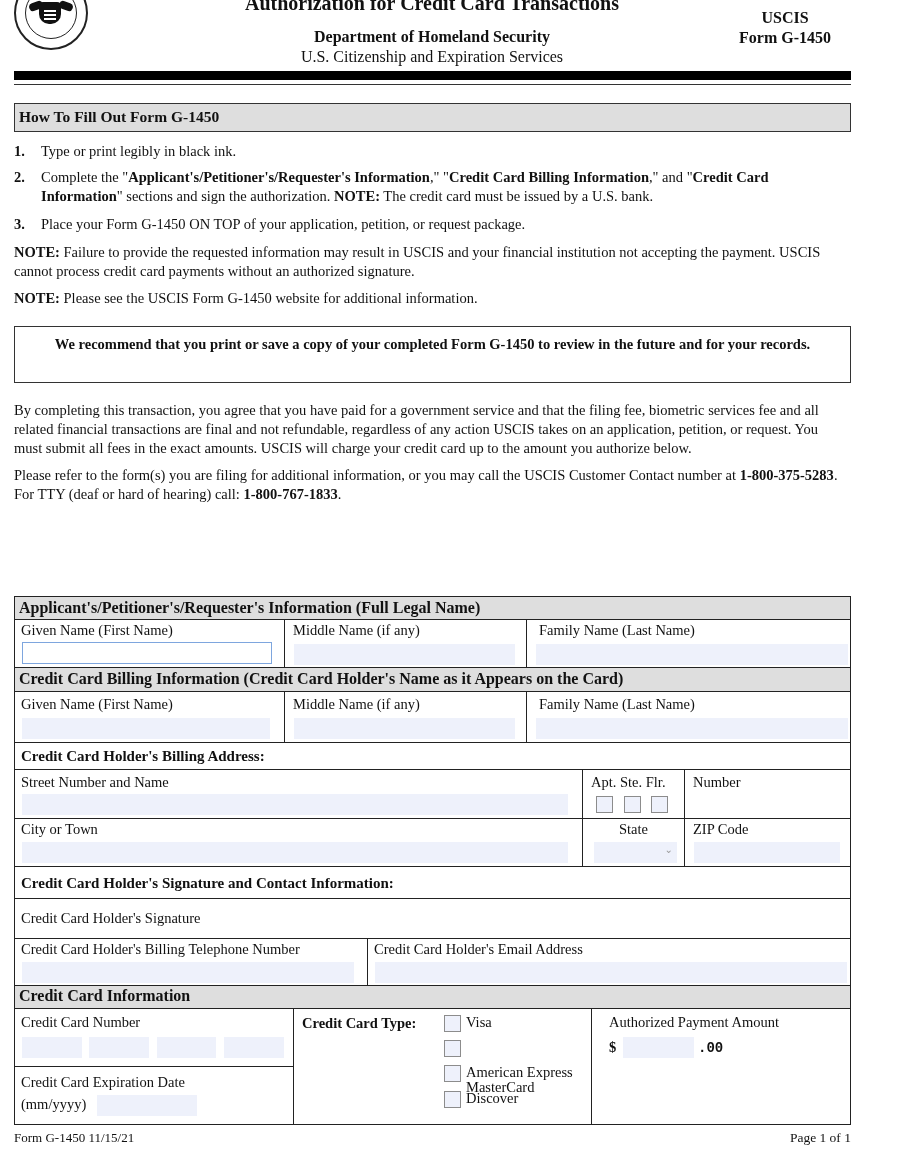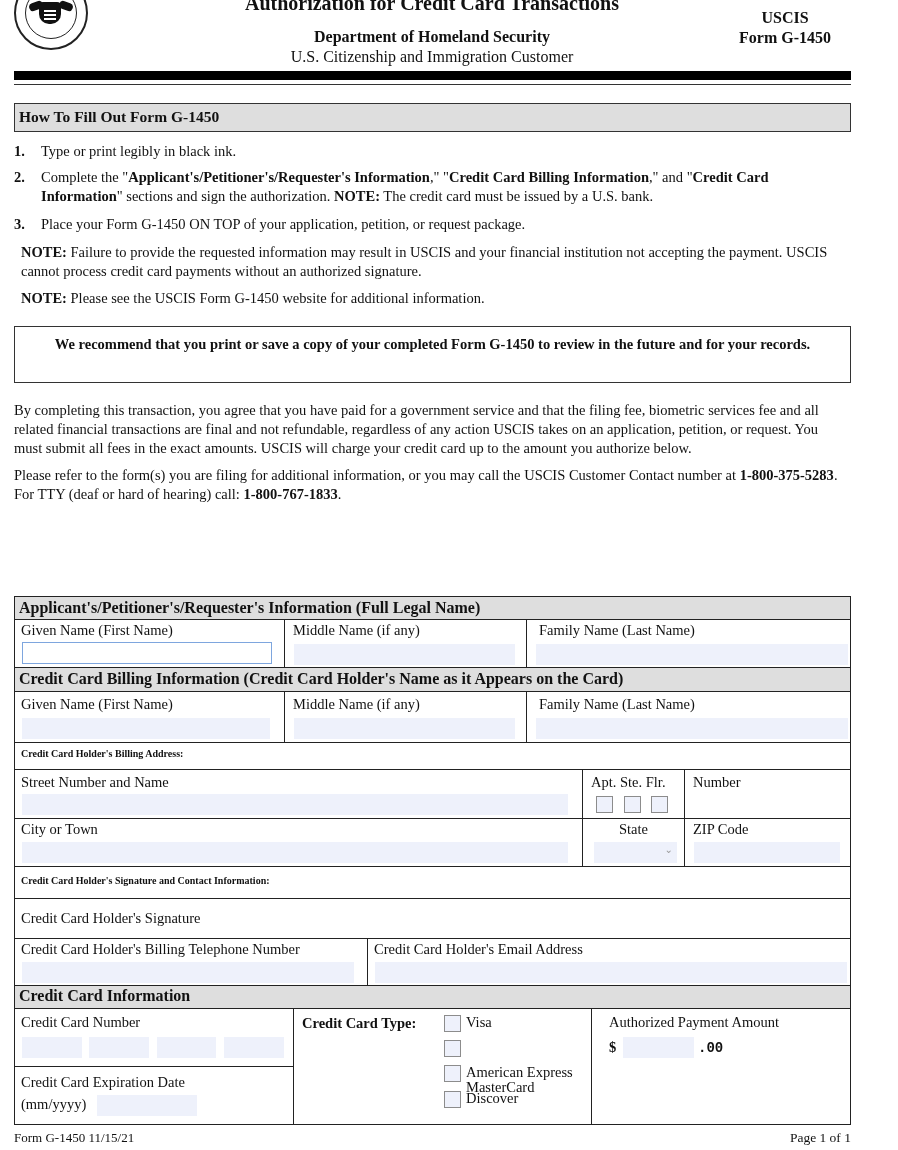--- a/index.html
+++ b/index.html
@@ -23,33 +23,33 @@
 
     .rule-thick { left: 14px; top: 71px; width: 837px; height: 9px; background: #000; }
     .rule-thin { left: 14px; top: 84px; width: 837px; height: 1px; background: #333; }
 
     
     .howto-hdr { left: 14px; top: 103px; width: 837px; height: 29px; background: #dedede; border: 1px solid #333; font-weight: bold; font-size: 15.5px; padding: 4px 0 0 4px; }
 
     .list-item { left: 14px; width: 830px; font-size: 14.5px; line-height: 19px; }
     .list-num { position: absolute; left: 0; top: 0; font-weight: bold; }
     .list-text { position: absolute; left: 27px; top: 0; width: 800px; }
-    .note-line { left: 14px; width: 830px; font-size: 14.5px; line-height: 19px; margin-left: 7px; }
+    .note-line { left: 14px; width: 830px; font-size: 14.5px; line-height: 19px; }
     b { font-weight: bold; }
 
     .recommend { left: 14px; top: 326px; width: 837px; height: 57px; border: 1px solid #333; text-align: center; font-weight: bold; font-size: 14.5px; line-height: 19px; padding: 8px 30px 0 30px; }
 
     .para { left: 14px; width: 835px; font-size: 14.5px; line-height: 19px; }
 
     
     .form { left: 14px; top: 596px; width: 837px; }
     .row { position: relative; border-left: 1.5px solid #222; border-right: 1.5px solid #222; border-bottom: 1.5px solid #222; }
     .row.first { border-top: 1.5px solid #222; }
     .sect-hdr { background: #dedede; font-weight: bold; font-size: 16px; height: 24px; padding: 2px 0 0 4px; }
-    .sub-hdr { font-weight: bold; font-size: 10px; height: 27px; padding: 5px 0 0 6px; }
+    .sub-hdr { font-weight: bold; font-size: 15px; height: 27px; padding: 5px 0 0 6px; }
     .cell { position: absolute; top: 0; bottom: 0; }
     .cell.divl { border-left: 1.5px solid #222; }
     .lbl { position: absolute; font-size: 14.5px; white-space: nowrap; }
     .fld { position: absolute; background: #eef1fb; height: 21px; border: none; outline: none; font-family: "Liberation Sans", sans-serif; font-size: 13px; }
     .fld.focused { background: #ffffff; border: 1.5px solid #7ea6de; }
     .chk { position: absolute; width: 17px; height: 17px; background: #eef1fb; border: 1.5px solid #8c8c8c; }
     .sel-arrow { position: absolute; right: 4px; top: 2px; font-size: 10px; color: #999; font-family: "DejaVu Sans", sans-serif; }
 
     .footer-l { left: 14px; top: 1130px; font-size: 13px; }
     .footer-r { left: 760px; width: 91px; top: 1130px; font-size: 13.5px; text-align: right; }
@@ -62,21 +62,21 @@
   <div class="seal-inner">
     <div class="seal-wing-l"></div>
     <div class="seal-wing-r"></div>
     <div class="seal-eagle"></div>
     <div class="seal-shield"></div>
   </div>
 </div>
 
 <div class="abs title">Authorization for Credit Card Transactions</div>
 <div class="abs dept">Department of Homeland Security</div>
-<div class="abs agency">U.S. Citizenship and Immigration Customer</div>
+<div class="abs agency">U.S. Citizenship and Expiration Services</div>
 <div class="abs uscis">
   <div>USCIS</div>
   <div>Form G-1450</div>
 </div>
 
 <div class="abs rule-thick"></div>
 <div class="abs rule-thin"></div>
 
 <div class="abs howto-hdr">How To Fill Out Form G-1450</div>
 

